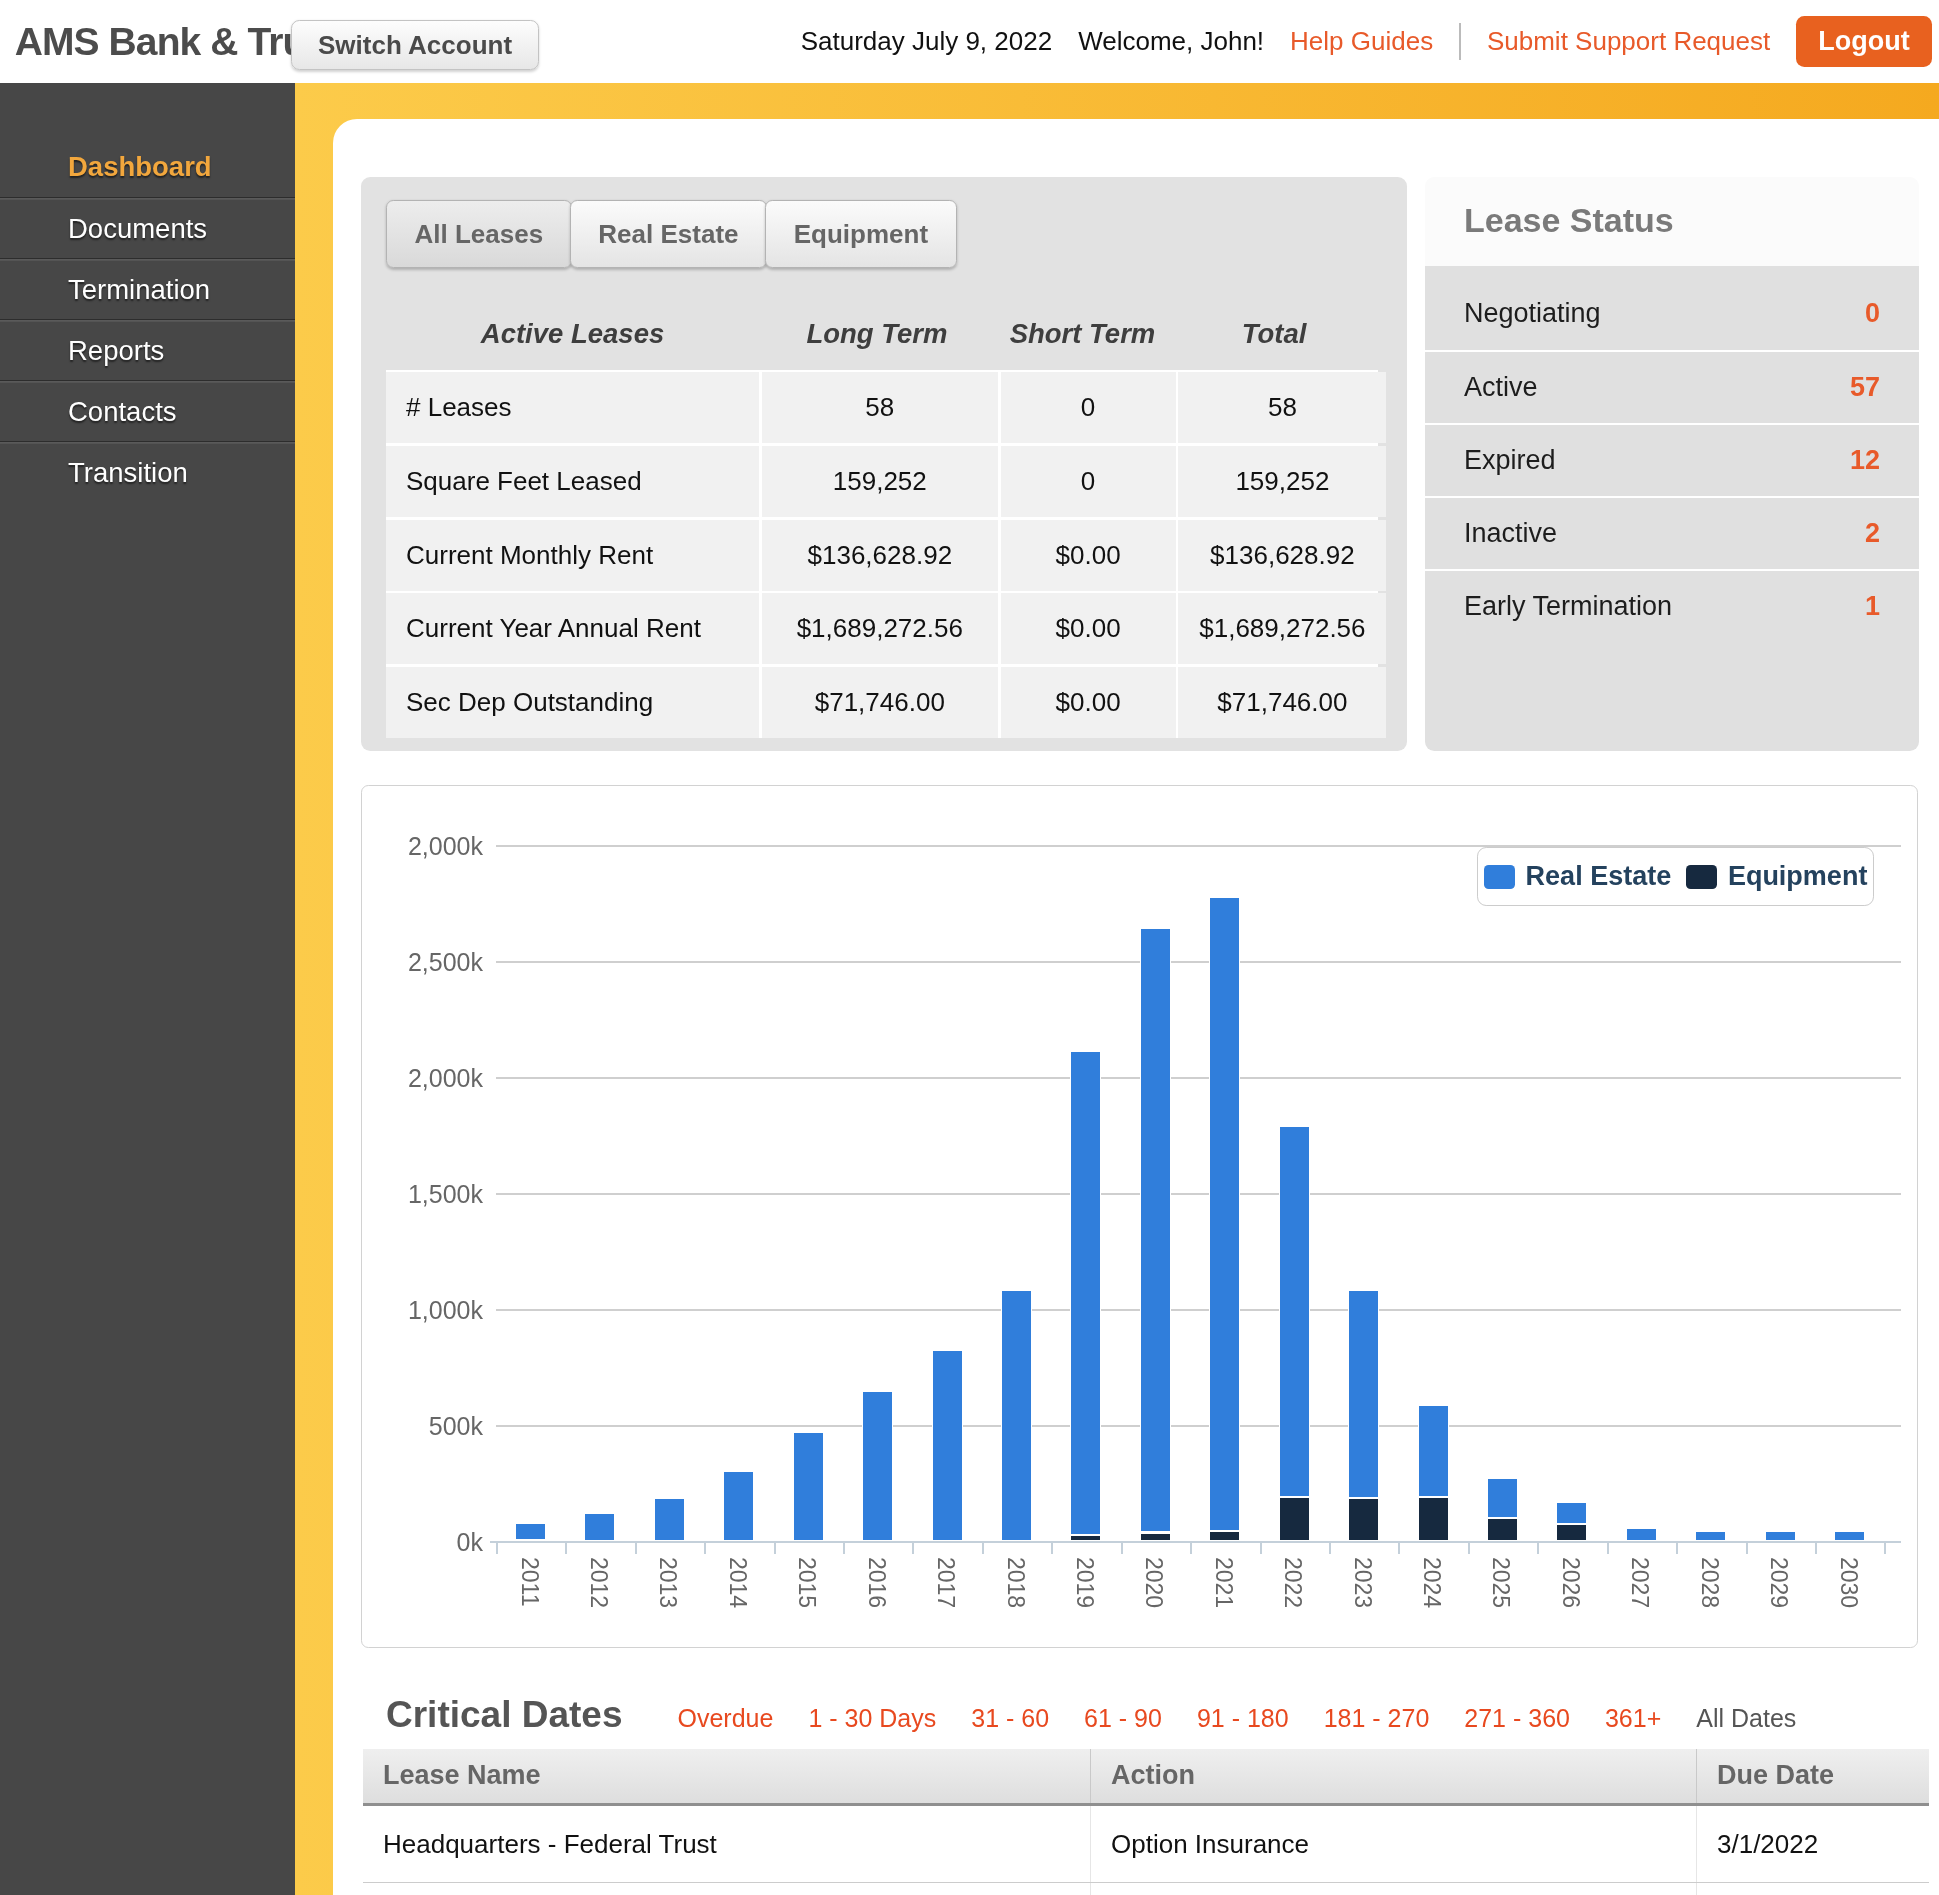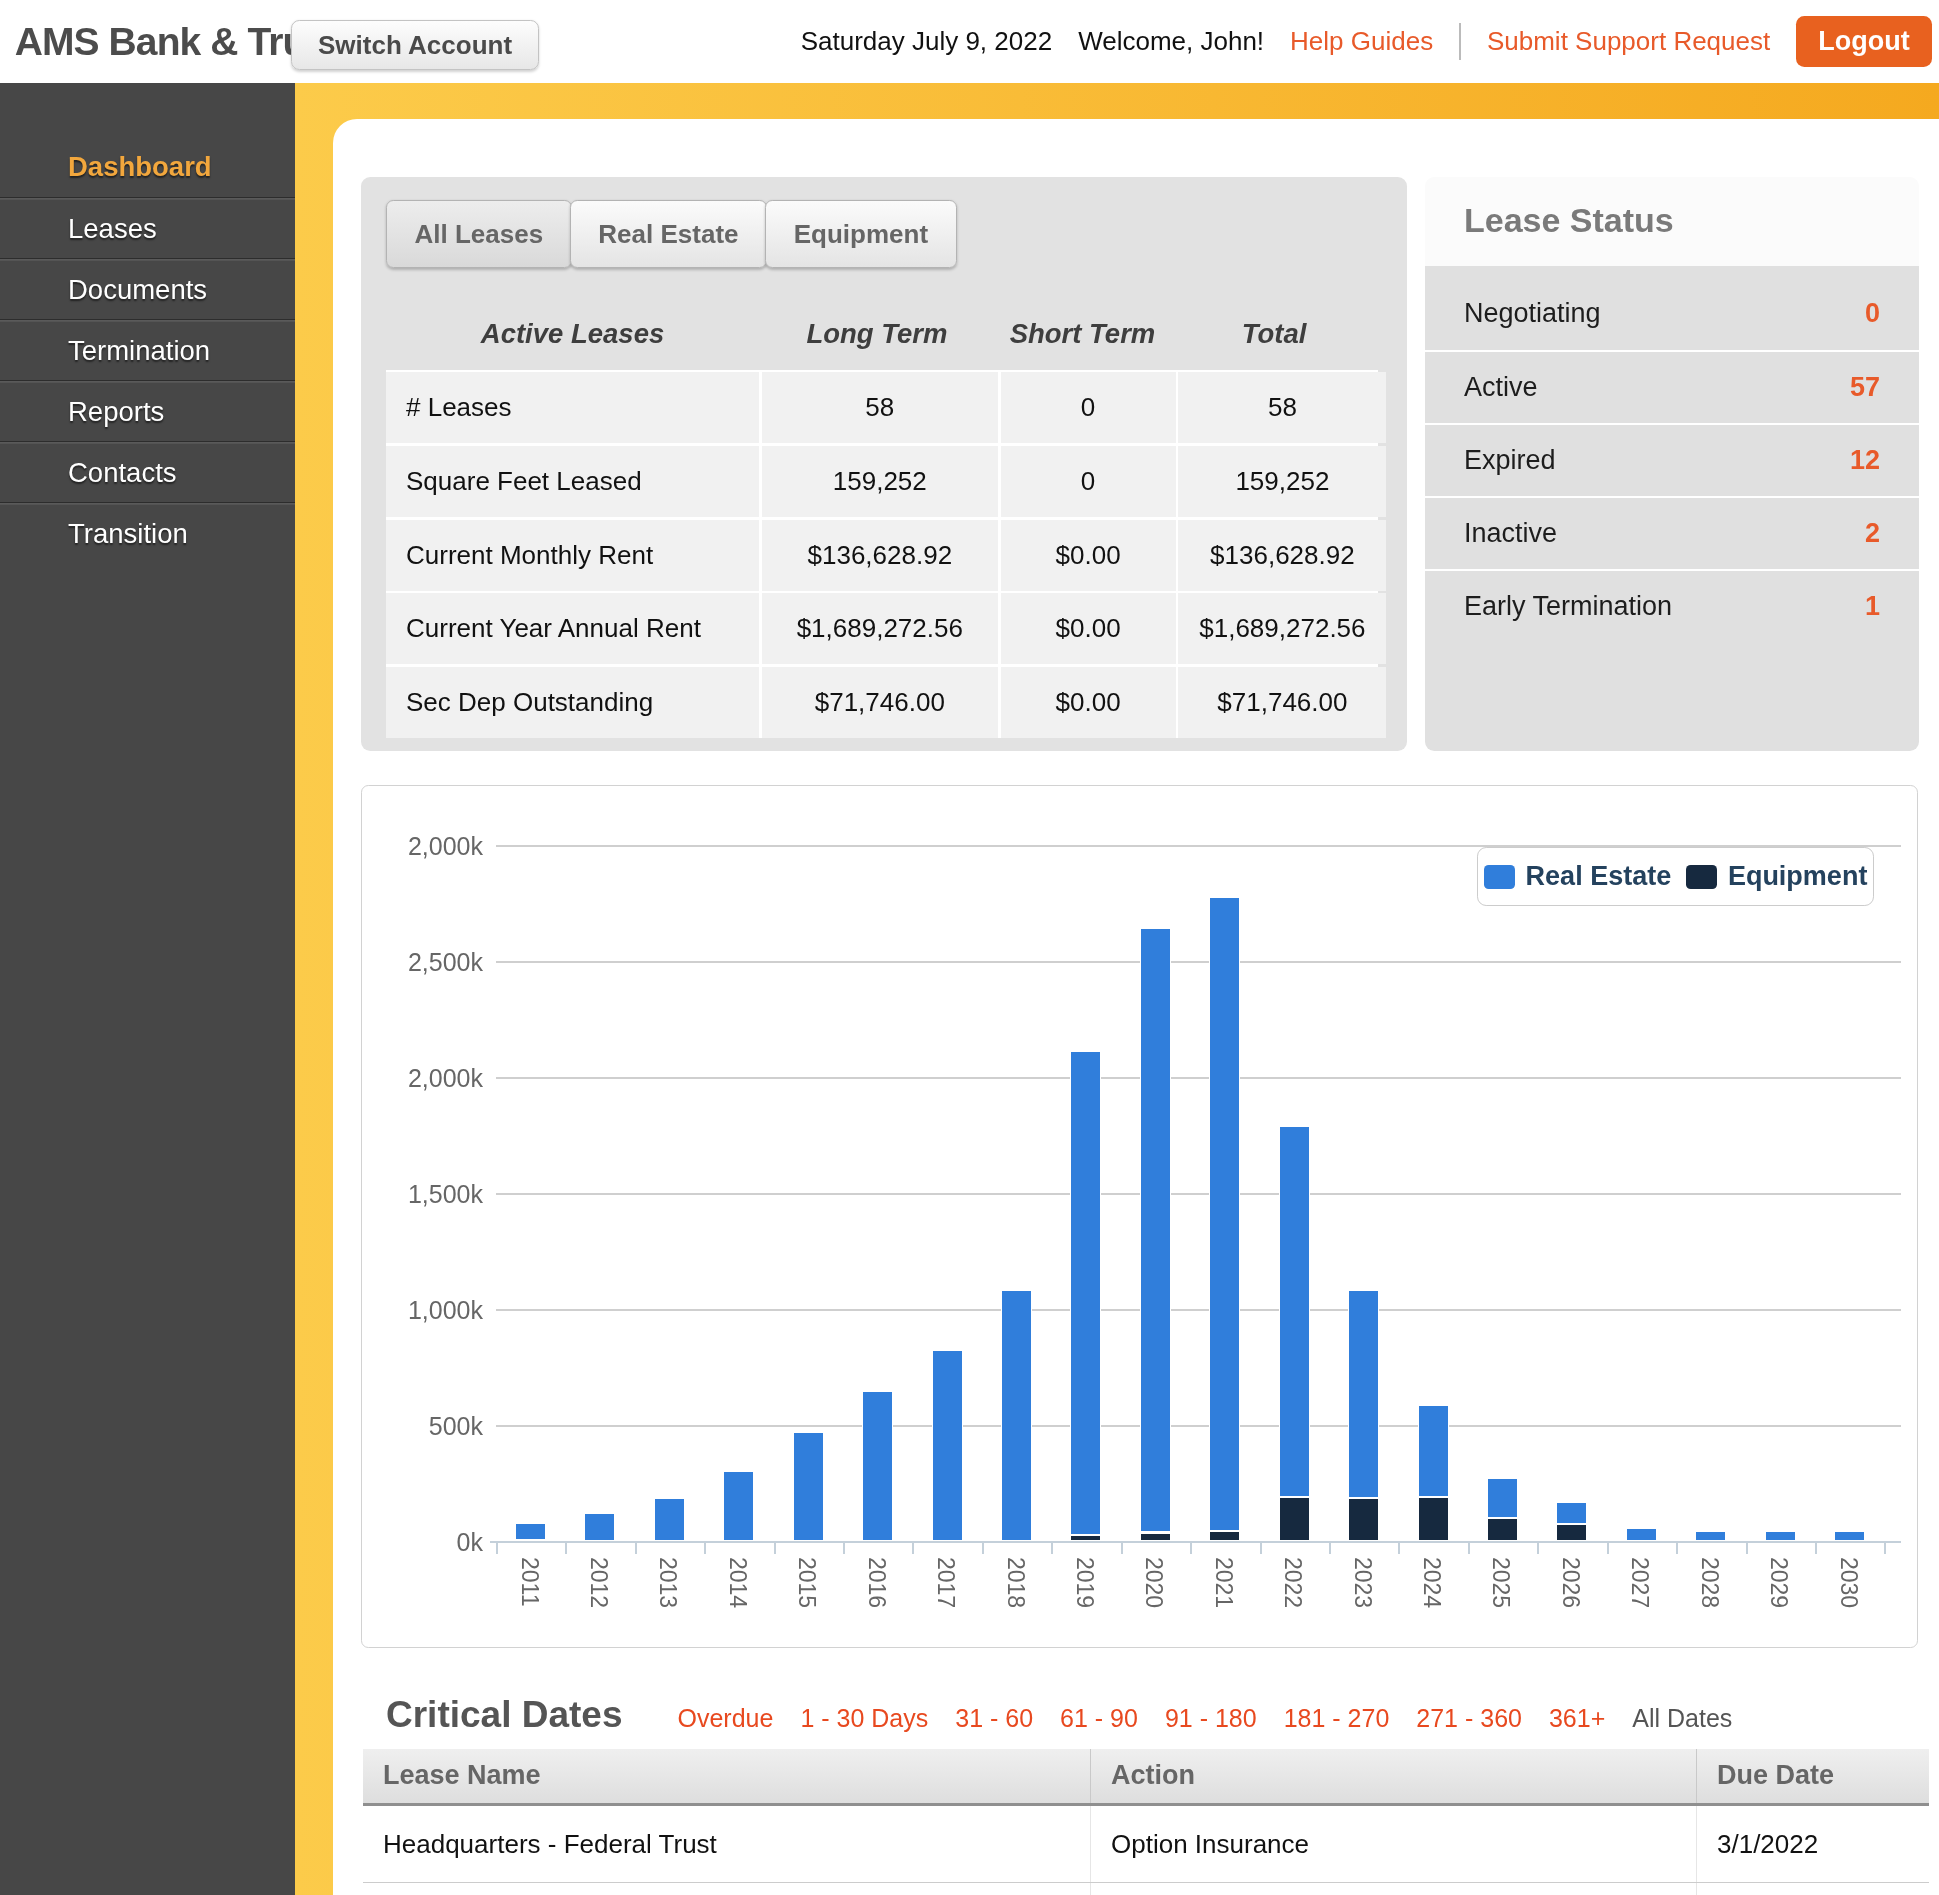--- a/index.html
+++ b/index.html
@@ -101,21 +101,20 @@
       <span class="hdr-sep"></span>
       <span class="hdr-link">Submit Support Request</span>
       <button class="logout-btn">Logout</button>
     </div>
   </div>
 
   <div class="sidebar">
     <div style="height:53px"></div>
     <div id="nav-main">
         <div class="nav-item active">Dashboard</div>
-        <div class="nav-item sep">Leases</div>
         <div class="nav-item sep">Documents</div>
         <div class="nav-item sep">Termination</div>
         <div class="nav-item sep">Reports</div>
         <div class="nav-item sep">Contacts</div>
         <div class="nav-item sep">Transition</div>
       </div>
     <div class="nav-gap"></div>
   </div>
 
   <div class="frame"></div>
@@ -276,21 +275,21 @@
         <span class="lg-label">Real Estate</span>
       </span>
       <span style="display: flex; align-items: center; gap: 11px;">
         <span class="lg-swatch" style="background: rgb(22, 41, 63);"></span>
         <span class="lg-label">Equipment</span>
       </span>
     </div>
 
   <div class="cd-bar">
     <span class="cd-title">Critical Dates</span>
-    <span id="cd-filters" style="display:flex; gap:27px; align-items:baseline;">
+    <span id="cd-filters" style="display:flex; gap:35px; align-items:baseline;">
         <span class="cd-filter">Overdue</span>
         <span class="cd-filter">1 - 30 Days</span>
         <span class="cd-filter">31 - 60</span>
         <span class="cd-filter">61 - 90</span>
         <span class="cd-filter">91 - 180</span>
         <span class="cd-filter">181 - 270</span>
         <span class="cd-filter">271 - 360</span>
         <span class="cd-filter">361+</span>
         <span class="cd-filter all">All Dates</span>
       </span>

